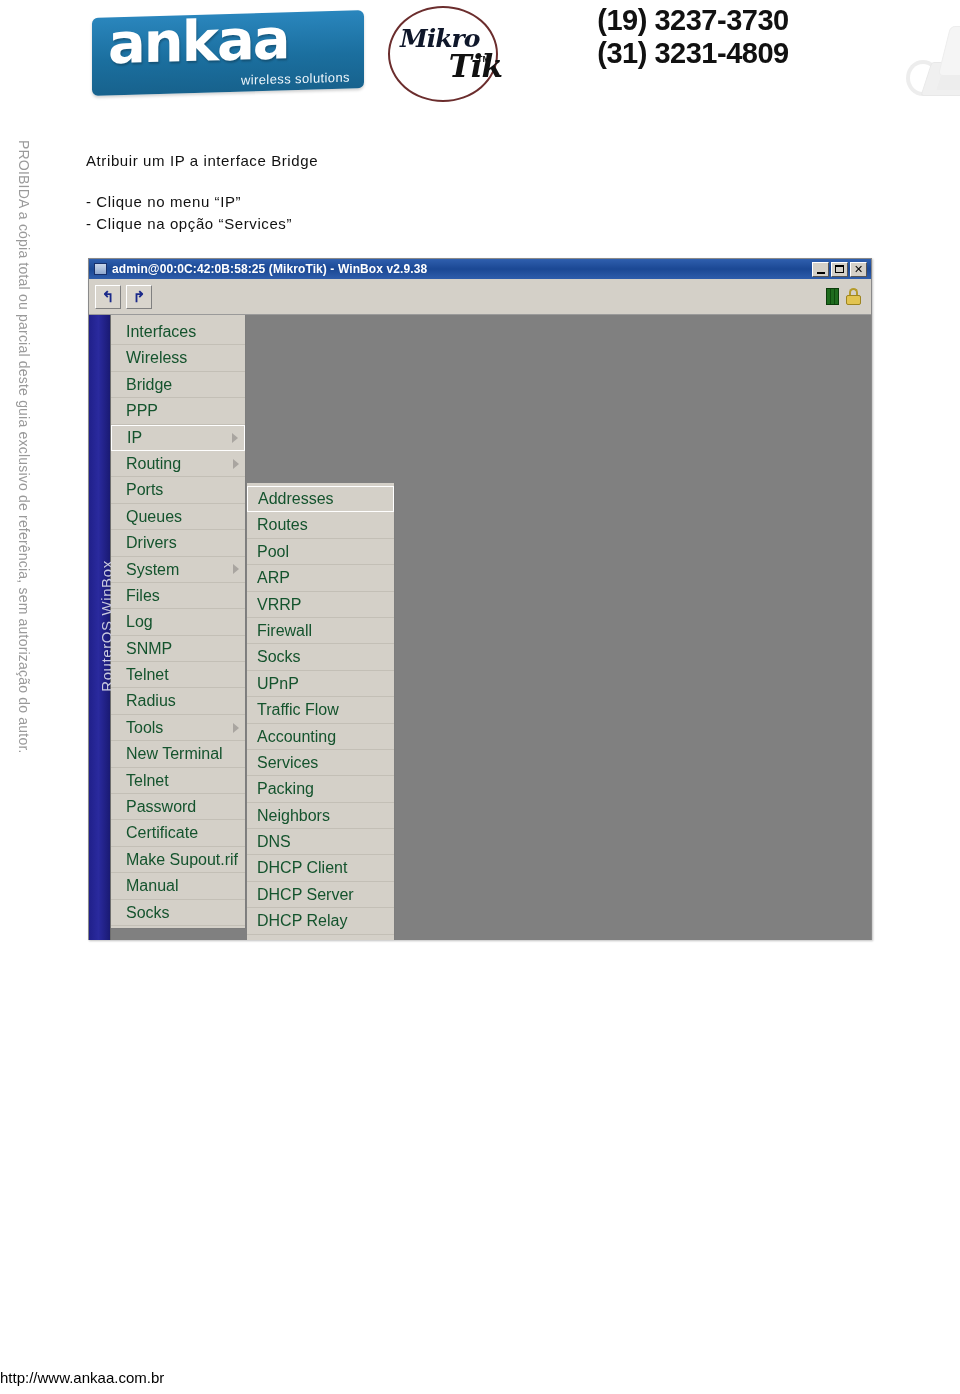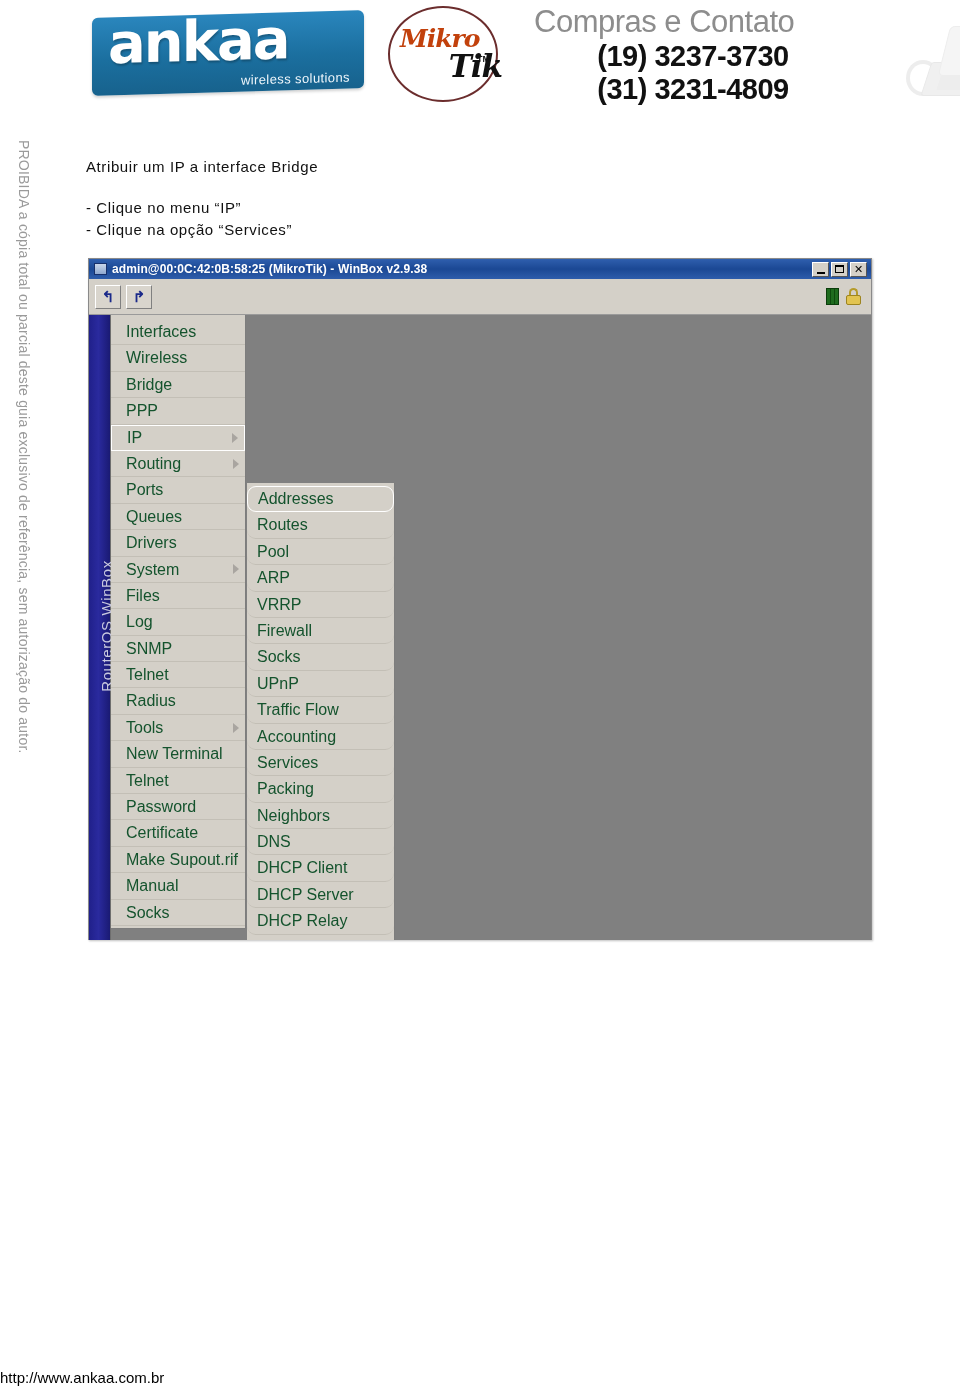--- a/index.html
+++ b/index.html
@@ -38,21 +38,21 @@
   }
 
   .mikrotik-logo {
     position:absolute; left:300px; top:2px; width:110px; height:96px;
     border:2px solid #6b2d2d; border-radius:50%;
     background:#fff;
   }
   .mt-l1 {
     position:absolute; left:10px; top:18px; width:94px; text-align:left;
     font-family:"DejaVu Serif", serif; font-style:italic; font-weight:bold;
-    font-size:25px; color:#c2410c; line-height:26px; letter-spacing:-1px;
+    font-size:25px; color:#0f172a; line-height:26px; letter-spacing:-1px;
   }
   .mt-l2 {
     position:absolute; left:18px; top:42px; width:94px; text-align:right;
     font-family:"DejaVu Serif", serif; font-style:italic; font-weight:bold;
     font-size:31px; color:#111; line-height:32px; letter-spacing:-1px;
   }
   .mt-tm { position:absolute; right:6px; top:46px; font-size:9px; font-weight:bold; color:#111; }
 
   .contact-block { position:absolute; left:440px; top:0px; width:330px; }
   .contact-title {
@@ -82,21 +82,21 @@
   .watermark {
     position:absolute; left:-2px; top:140px;
     width:900px; height:34px;
     transform-origin:0 0; transform:rotate(90deg) translateY(-34px);
     font-size:14px; color:#9a9a9a; letter-spacing:.2px;
     white-space:nowrap;
     font-family:"Liberation Sans", sans-serif;
   }
 
   
-  .instructions { position:absolute; left:86px; top:158px; width:560px; }
+  .instructions { position:absolute; left:86px; top:152px; width:560px; }
   .heading { font-size:15px; color:#111; letter-spacing:.6px; margin-bottom:22px; }
   .bullet { font-size:15px; color:#111; letter-spacing:.6px; line-height:22px; }
 
   
   .winbox {
     position:absolute; left:88px; top:258px; width:784px; height:682px;
     background:#d4d0c8;
     border:1px solid #8a8a8a;
     box-shadow:1px 1px 2px rgba(0,0,0,.25);
   }
@@ -193,21 +193,21 @@
     width:0; height:0; border-left:6px solid #a9a5a0;
     border-top:5px solid transparent; border-bottom:5px solid transparent;
   }
 
   .submenu {
     position:absolute; left:158px; top:168px;
     width:148px; background:#d4d0c8;
     border-right:1px solid #7d7d7d; border-bottom:1px solid #7d7d7d;
     padding:3px 0 2px 0;
   }
-  .submenu .menu-item { padding-left:10px;border-radius:9px; }
+  .submenu .menu-item { padding-left:10px; }
 
   
   .footer { position:absolute; left:0; bottom:8px; width:960px; }
   .footer-row1 {
     position:relative; text-align:center;
     font-size:16px; color:#000; letter-spacing:.3px;
     font-family:"Liberation Sans", sans-serif;
   }
   .footer-page { position:absolute; right:24px; top:0; font-size:16px; color:#000; }
   .footer-row2 {
@@ -226,21 +226,20 @@
       <div class="ankaa-sub">wireless solutions</div>
     </div>
 
     <div class="mikrotik-logo">
       <div class="mt-l1">Mikro</div>
       <div class="mt-l2">Tik</div>
       <div class="mt-tm">TM</div>
     </div>
 
     <div class="contact-block">
-      <div class="contact-title">Compras e Contato</div>
       <div class="contact-phone">(19) 3237-3730</div>
       <div class="contact-phone">(31) 3231-4809</div>
     </div>
 
     <div class="phone-img">
       <div class="ph-cord"></div>
       <div class="ph-base"></div>
       <div class="ph-keys"></div>
       <div class="ph-handset"></div>
 

